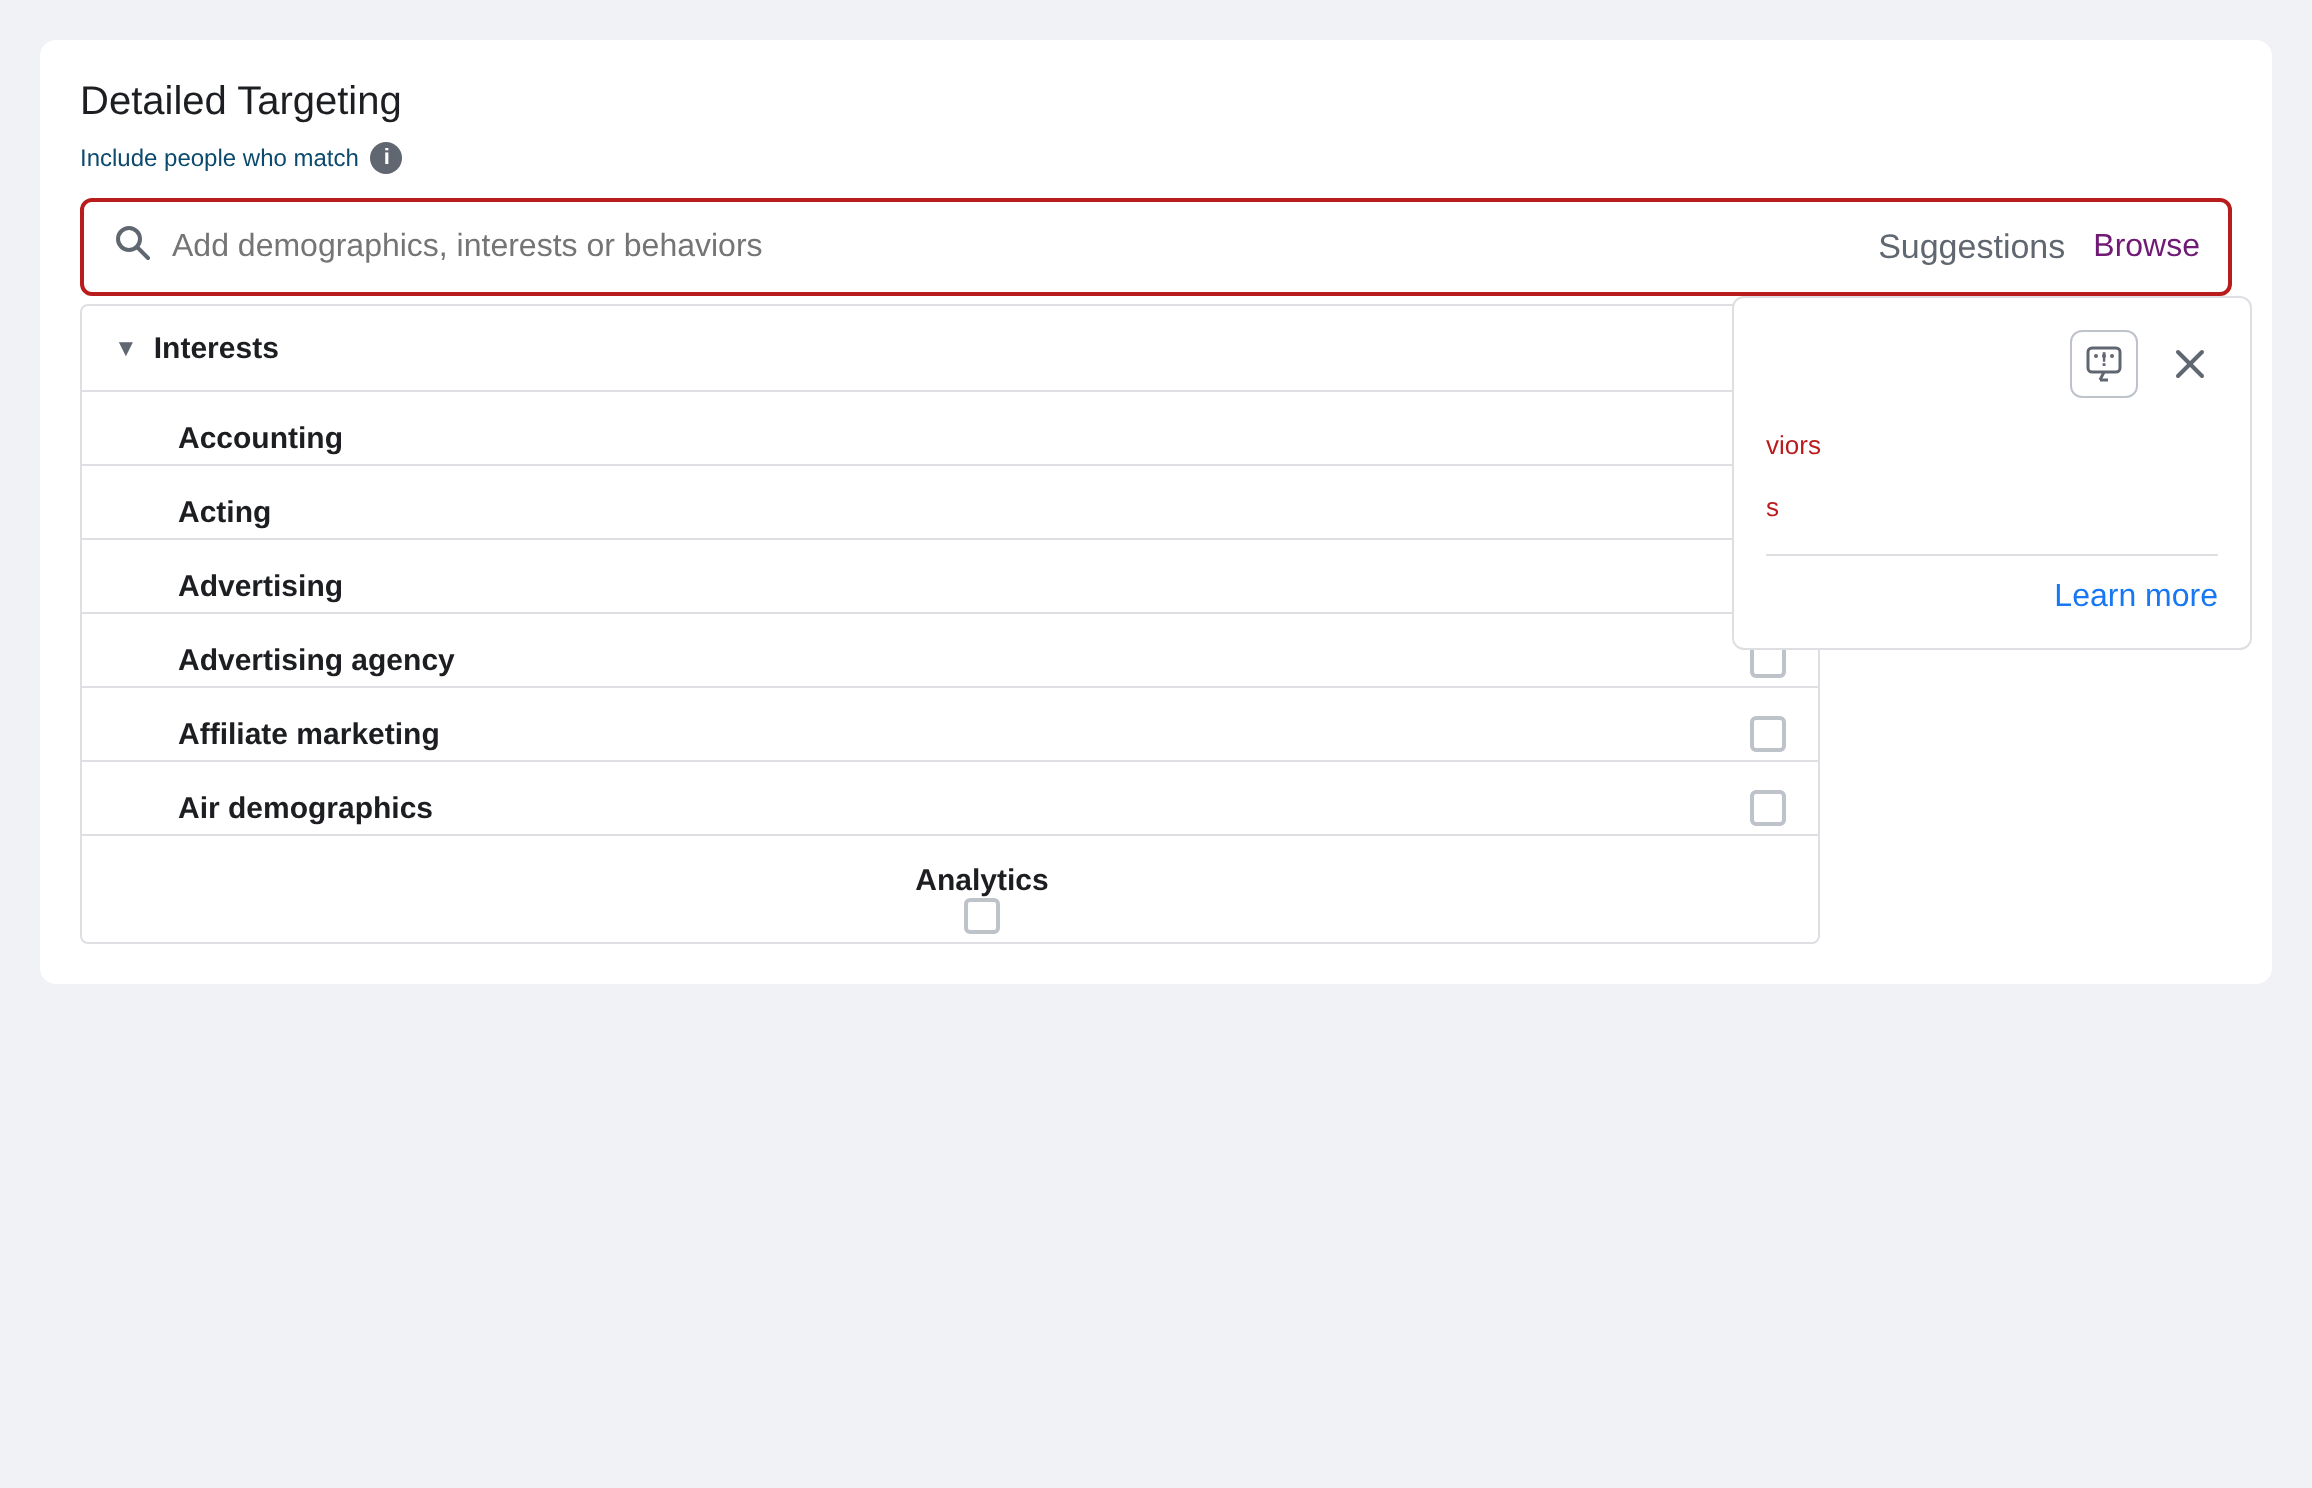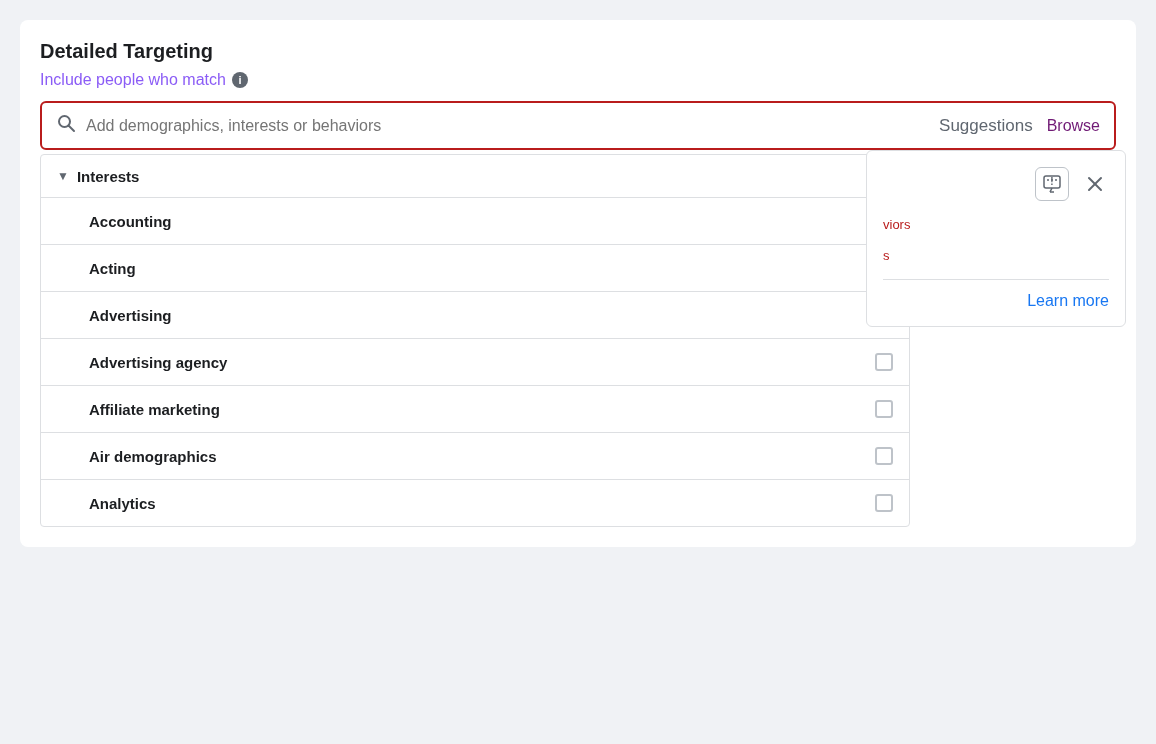--- a/index.html
+++ b/index.html
@@ -12,33 +12,33 @@
     }
     .container {
       background: #fff;
       border-radius: 8px;
       padding: 20px;
       max-width: 1116px;
       position: relative;
     }
     .section-title {
       font-size: 20px;
-      font-weight: 700;
+      font-weight: 400;
       margin-bottom: 8px;
       color: #1c1e21;
     }
     .subtitle-row {
       display: flex;
       align-items: center;
       gap: 6px;
       margin-bottom: 12px;
     }
     .subtitle-text {
-      font-size: 16px;
-      color: #8b5cf6;
+      font-size: 12px;
+      color: #0c4a6e;
     }
     .info-icon {
       width: 16px;
       height: 16px;
       border-radius: 50%;
       background: #606770;
       color: white;
       font-size: 11px;
       font-weight: 700;
       display: inline-flex;
@@ -123,26 +123,27 @@
       font-weight: 700;
       display: inline-flex;
       align-items: center;
       justify-content: center;
       cursor: pointer;
     }
     .list-item {
       display: flex;
       align-items: center;
       justify-content: space-between;
-      padding: 14px 16px 14px 48px;
+      padding: 14px 16px 4px 48px;
       border-bottom: 1px solid #dddfe2;
       cursor: pointer;
     }
     .list-item:last-child {
       border-bottom: none;
+      flex-direction: column;
     }
     .item-label {
       font-size: 15px;
       font-weight: 700;
       color: #1c1e21;
     }
     .item-checkbox {
       width: 18px;
       height: 18px;
       border: 2px solid #bec3c9;

